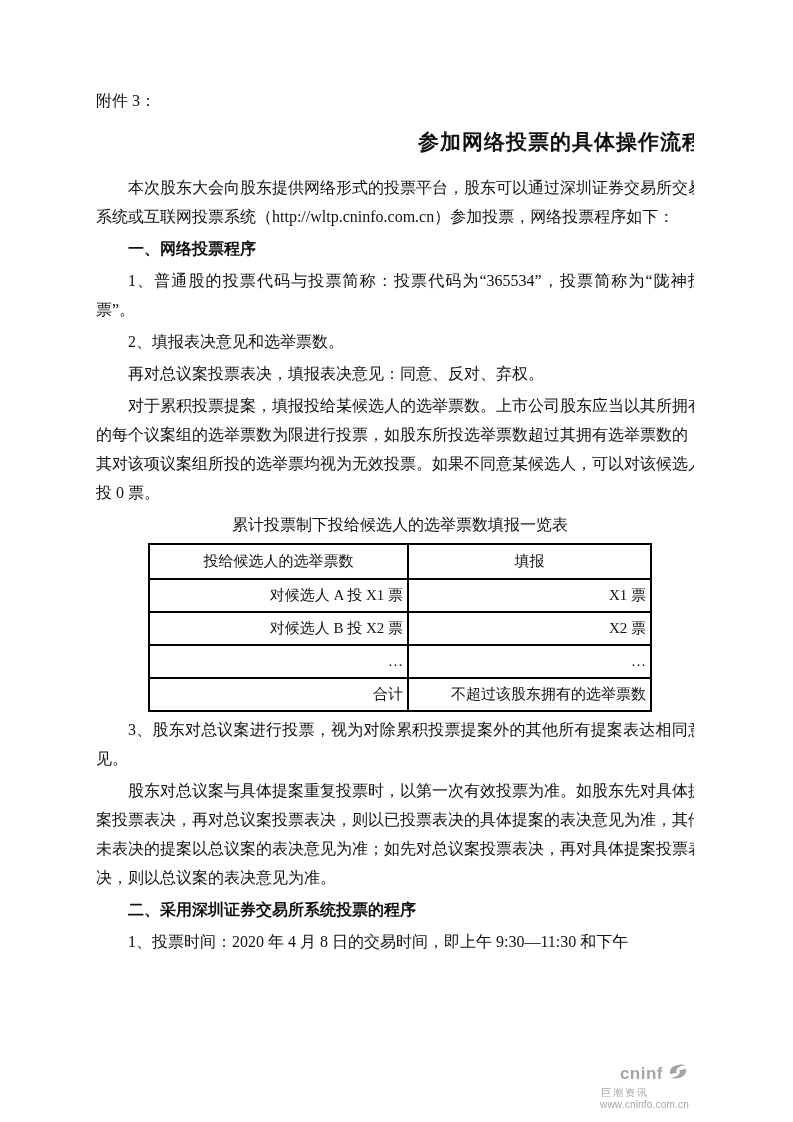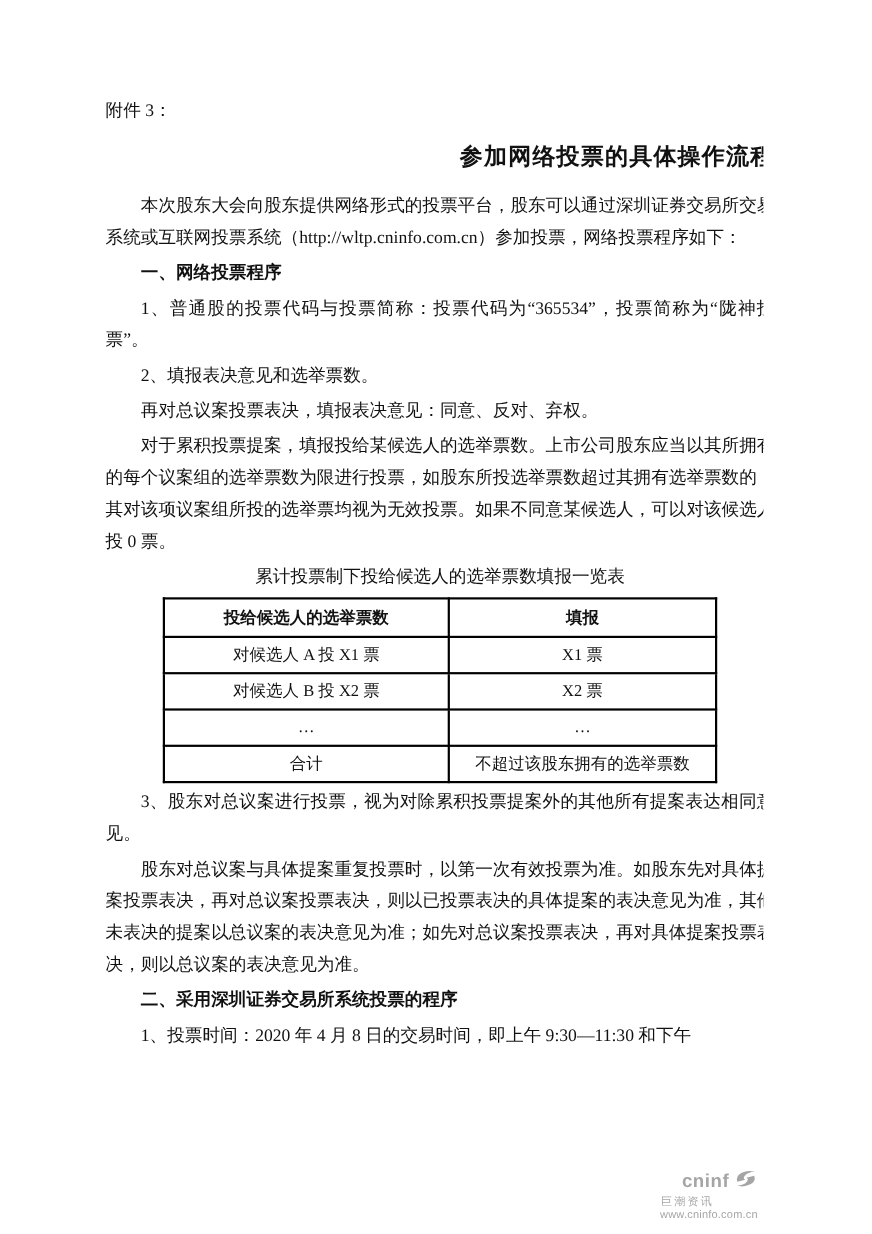--- a/index.html
+++ b/index.html
@@ -37,22 +37,22 @@
     border-collapse:collapse;
     table-layout:fixed;
   }
   table.vote-table td,table.vote-table th{
     border:2px solid #000;
     font-size:15px;
     text-align:center;vertical-align:middle;
     padding:0 4px;
     font-weight:normal;
   }
-  table.vote-table th{font-weight:bold;height:33px;}
-  table.vote-table td{height:31px;}
+  table.vote-table th{font-weight:normal;height:33px;}
+  table.vote-table td{height:31px;text-align:right;}
   col.c1{width:259px;}
   col.c2{width:243px;}
   .after-table{margin-top:6px;}
   .footer{
     position:absolute;right:5px;bottom:12px;
     text-align:right;color:#a5a5a5;
     font-family:"Liberation Sans","DejaVu Sans",sans-serif;
     line-height:1.1;
   }
   .logo-row{

